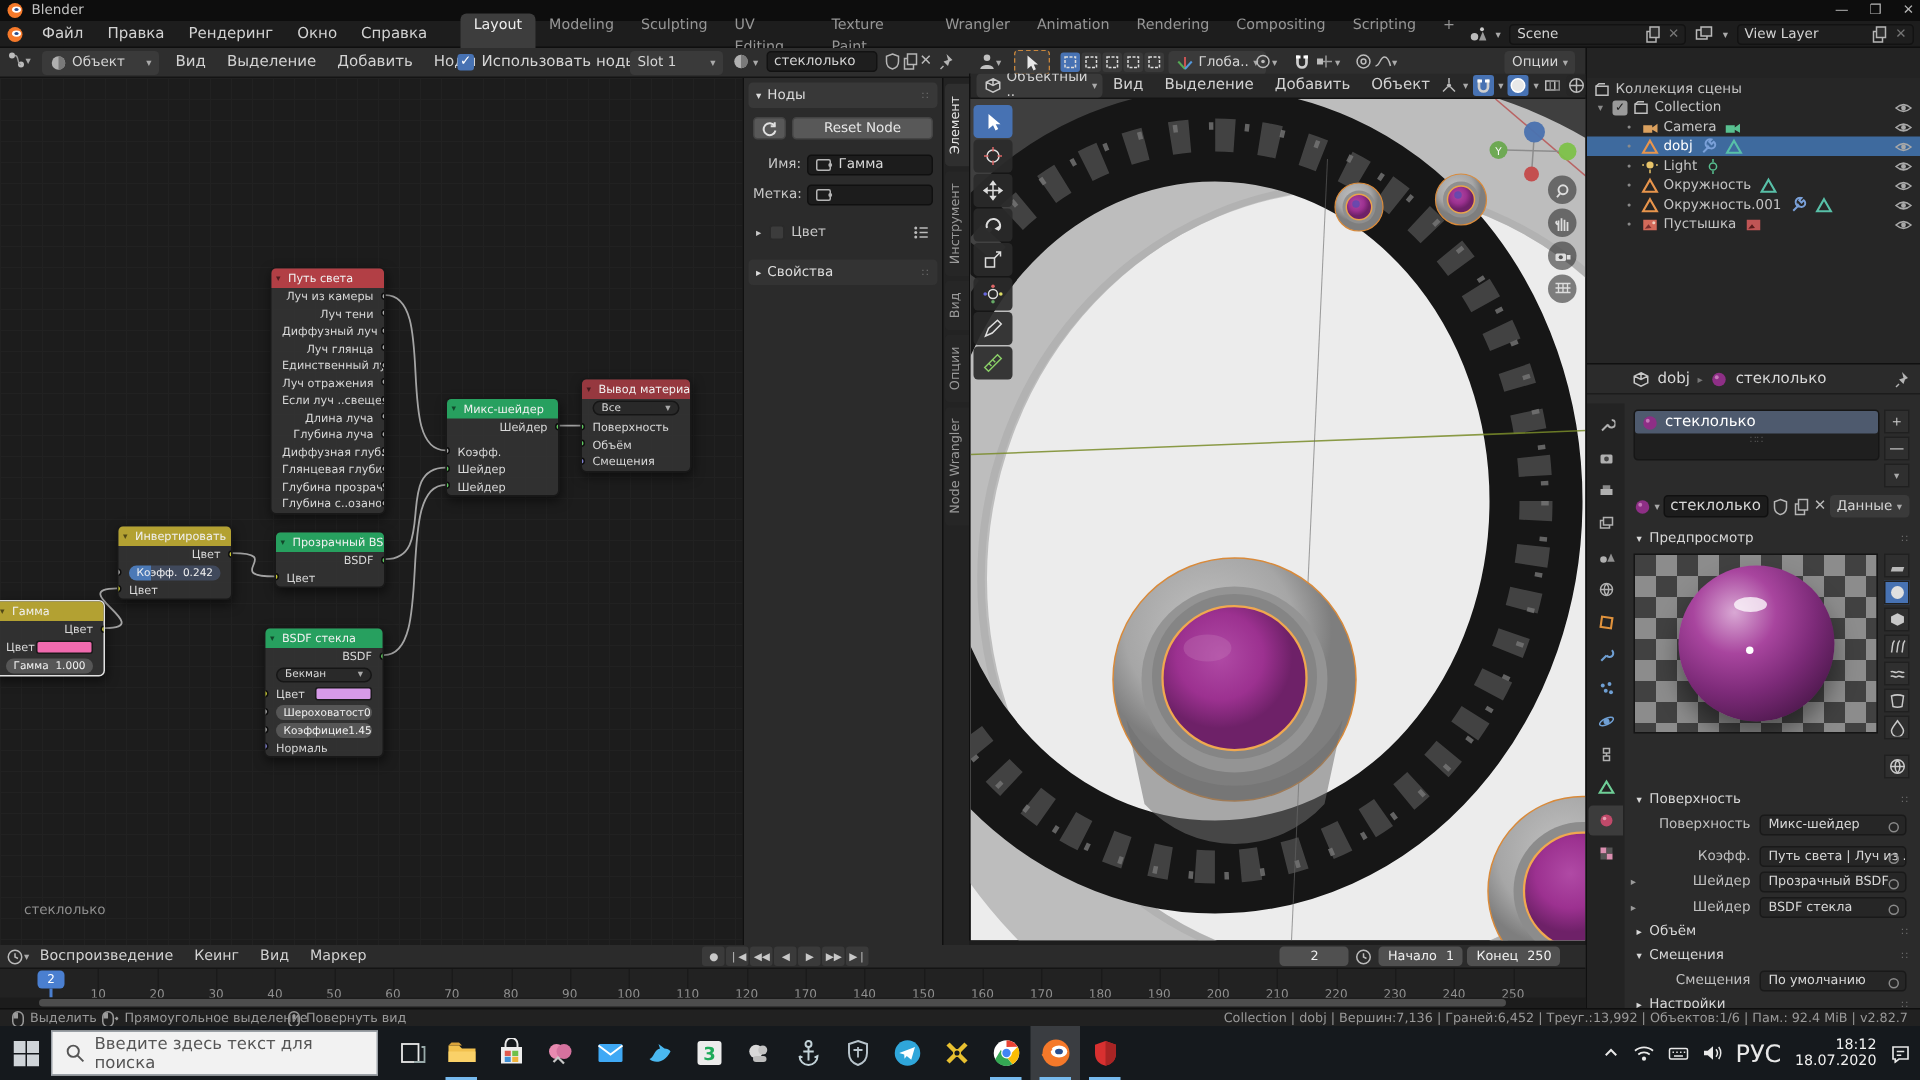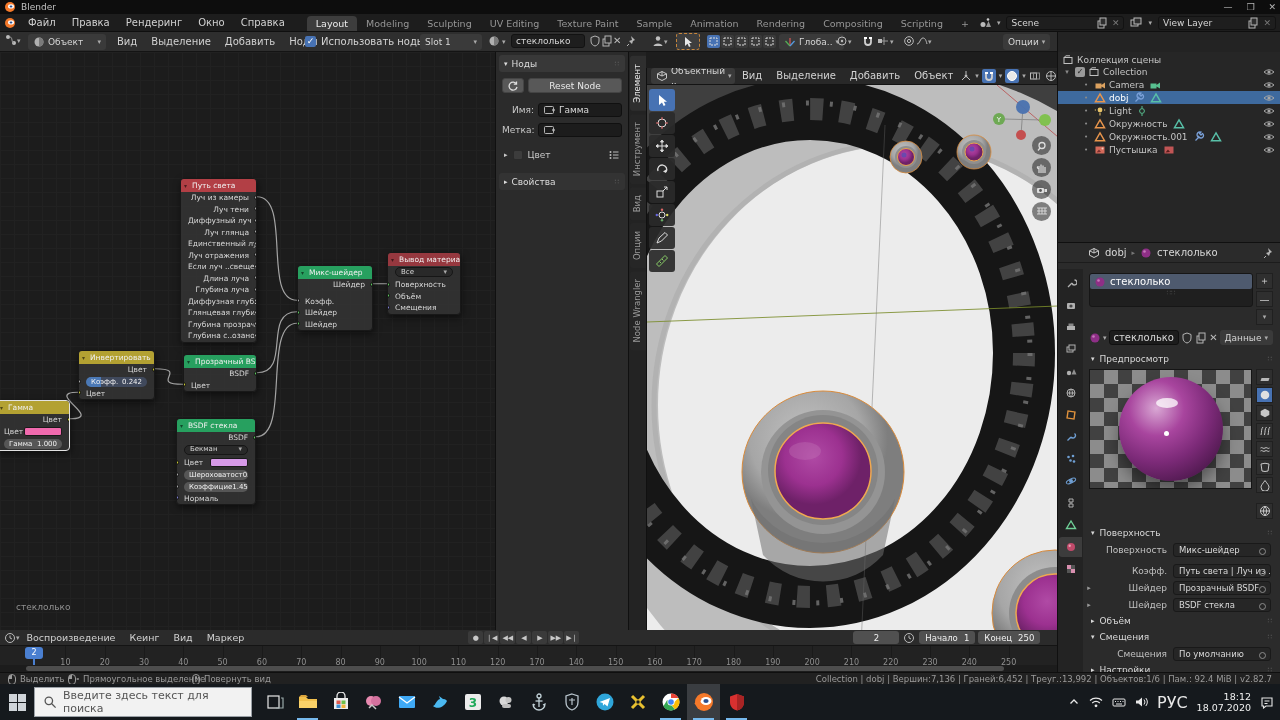--- a/index.html
+++ b/index.html
@@ -42,21 +42,21 @@
 
 #sidebar{position:absolute;left:495px;top:0;width:133px;height:578px;background:#2b2b2b;border-left:1px solid #101010;z-index:6;font-size:9px}
 .phead{height:17px;background:#383838;border-radius:3px;margin:3px 3px 0 3px;display:flex;align-items:center;padding:0 5px;color:#dcdcdc;gap:4px}
 .grip{margin-left:auto;color:#6f6f6f;letter-spacing:1px;font-size:7px}
 .sbtn{background:#585858;border:1px solid #444;border-radius:3px;height:15px;display:flex;align-items:center;justify-content:center;color:#e8e8e8}
 .sfield{background:#1c1c1c;border:1px solid #101010;border-radius:3px;height:14px;display:flex;align-items:center;padding:0 4px;gap:4px;color:#d8d8d8;flex:1}
 #tabstrip{position:absolute;left:628px;top:0;width:18px;height:578px;background:#232323;border-left:1px solid #101010;z-index:7;display:flex;flex-direction:column;padding-top:4px;gap:3px;align-items:center}
 .vtab{writing-mode:vertical-rl;transform:rotate(180deg);font-size:8.5px;color:#9a9a9a;background:#262626;border-radius:0 3px 3px 0;padding:8px 2px;width:16px;text-align:center}
 .vtab.act{background:#2f2f2f;color:#e4e4e4}
 
-#viewport{position:absolute;left:646px;top:68px;width:411px;height:578px;overflow:hidden;border-left:1px solid #101010}
+#viewport{position:absolute;left:646px;top:49px;width:411px;height:578px;overflow:hidden;border-left:1px solid #101010}
 #vpHeader{position:absolute;left:0;top:0;width:100%;height:17px;background:#282828;border-bottom:1px solid #141414;display:flex;align-items:center;z-index:9}
 #vpCanvas{position:absolute;left:0;top:17px;width:411px;height:561px}
 #vpOverlay{position:absolute;left:48px;top:24px;z-index:8;color:#dadada;font-size:8.5px;line-height:13px;text-shadow:0 1px 2px rgba(0,0,0,.6)}
 #vpToolbar{position:absolute;left:2px;top:21px;z-index:9;display:flex;flex-direction:column;gap:1px}
 .vtool{width:26px;height:22px;background:rgba(42,42,42,.92);border-radius:3px;display:flex;align-items:center;justify-content:center}
 .vtool.act{background:#4772b3}
 #vpNav{position:absolute;right:6px;top:68px;z-index:9;display:flex;flex-direction:column;gap:3px}
 .navb{width:19px;height:19px;border-radius:50%;background:rgba(35,35,35,.55);display:flex;align-items:center;justify-content:center}
 
 #rightcol{position:absolute;left:1057px;top:32px;width:223px;height:640px;background:#232323;border-left:1px solid #101010}
@@ -127,21 +127,21 @@
           <ellipse cx="7" cy="5.4" rx="1.4" ry="1" fill="#2a4f8f"></ellipse>
         </svg>
       </span>
     <span id="topMenus"><span class="menu">Файл</span><span class="menu">Правка</span><span class="menu">Рендеринг</span><span class="menu">Окно</span><span class="menu">Справка</span></span>
     <span id="wsTabs" style="display:flex;margin-left:14px">
         <span class="wstab act">Layout</span>
         <span class="wstab">Modeling</span>
         <span class="wstab">Sculpting</span>
         <span class="wstab">UV Editing</span>
         <span class="wstab">Texture Paint</span>
-        <span class="wstab">Sample</span>
+        <span class="wstab">Wrangler</span>
         <span class="wstab">Animation</span>
         <span class="wstab">Rendering</span>
         <span class="wstab">Compositing</span>
         <span class="wstab">Scripting</span>
         <span class="wstab">+</span>
       </span>
     <span style="margin-left:auto;display:flex;gap:6px;align-items:center;padding-right:4px">
       <span class="i">
           <svg width="12" height="12" viewBox="0 0 12 12">
             <circle cx="4" cy="7.5" r="2.5" fill="#bbb"></circle>

